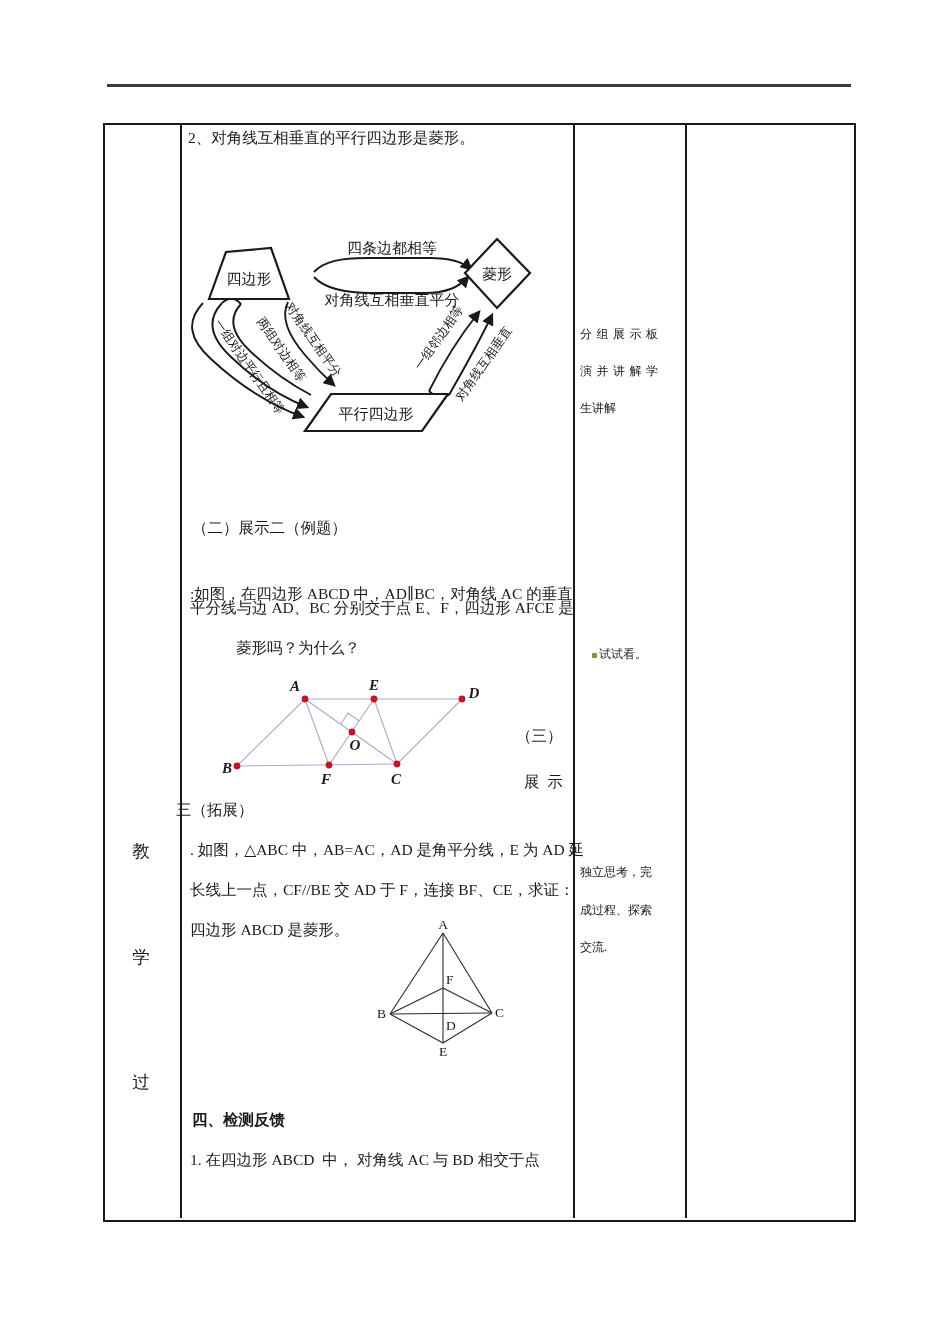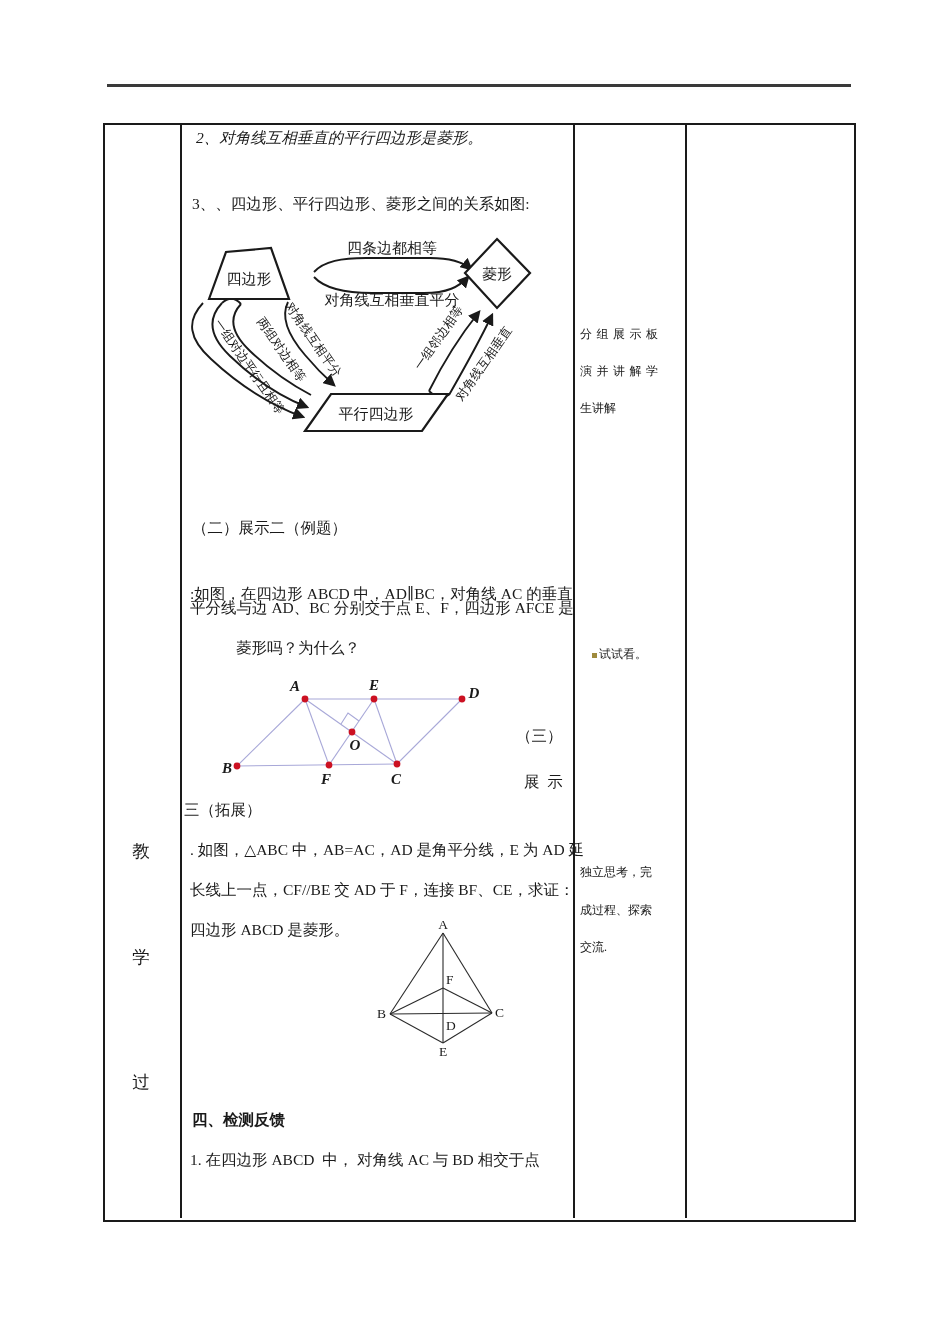--- a/index.html
+++ b/index.html
@@ -30,22 +30,21 @@
 
   <div class="tableframe" style="left:103px;top:123px;width:749px;height:1095px;"></div>
   <div class="vline" style="left:180px;top:125px;height:1093px;width:1.5px;"></div>
   <div class="vline" style="left:573px;top:125px;height:1093px;width:1.5px;"></div>
   <div class="vline" style="left:685px;top:125px;height:1093px;width:1.5px;"></div>
 
   <div class="railchar" style="left:121px;top:839px;">教</div>
   <div class="railchar" style="left:121px;top:945px;">学</div>
   <div class="railchar" style="left:121px;top:1070px;">过</div>
 
-  <div class="line" style="left:196px;top:128px;font-style:italic;">2、对角线互相垂直的平行四边形是菱形。</div>
-  <div class="line" style="left:192px;top:194px;">3、、四边形、平行四边形、菱形之间的关系如图:</div>
+  <div class="line" style="left:188px;top:128px;">2、对角线互相垂直的平行四边形是菱形。</div>
 
   <svg style="left:185px;top:228px;" width="390" height="218" viewBox="185 228 390 218">
     <defs>
       <marker id="arw" viewBox="0 0 10 10" refX="8" refY="5" markerWidth="6.5" markerHeight="6.5" orient="auto">
         <path d="M0,0 L10,5 L0,10 z" fill="#1a1a1a"></path>
       </marker>
     </defs>
     <g fill="none" stroke="#1a1a1a" stroke-width="1.9">
 
       <path d="M 314,272 C 324,261 342,258 366,258 L 430,258 C 452,258 463,262 471,269" marker-end="url(#arw)"></path>
@@ -113,21 +112,21 @@
       <text x="227" y="773">B</text>
       <text x="326" y="784">F</text>
       <text x="396" y="784">C</text>
       <text x="355" y="750">O</text>
     </g>
   </svg>
 
   <div class="line" style="left:516px;top:726px;">（三）</div>
   <div class="line" style="left:524px;top:772px;">展  示</div>
 
-  <div class="line" style="left:184px;top:800px;">三（拓展）</div>
+  <div class="line" style="left:176px;top:800px;">三（拓展）</div>
   <div class="line" style="left:190px;top:840px;">. 如图，△ABC 中，AB=AC，AD 是角平分线，E 为 AD 延</div>
   <div class="line" style="left:190px;top:880px;">长线上一点，CF//BE 交 AD 于 F，连接 BF、CE，求证：</div>
   <div class="line" style="left:190px;top:920px;">四边形 ABCD 是菱形。</div>
 
   <svg style="left:375px;top:918px;" width="135" height="142" viewBox="375 918 135 142">
     <g fill="none" stroke="#2a2a2a" stroke-width="1.1">
       <line x1="443" y1="933" x2="390" y2="1014"></line>
       <line x1="443" y1="933" x2="492" y2="1013"></line>
       <line x1="443" y1="933" x2="443" y2="1043"></line>
       <line x1="390" y1="1014" x2="492" y2="1013"></line>

